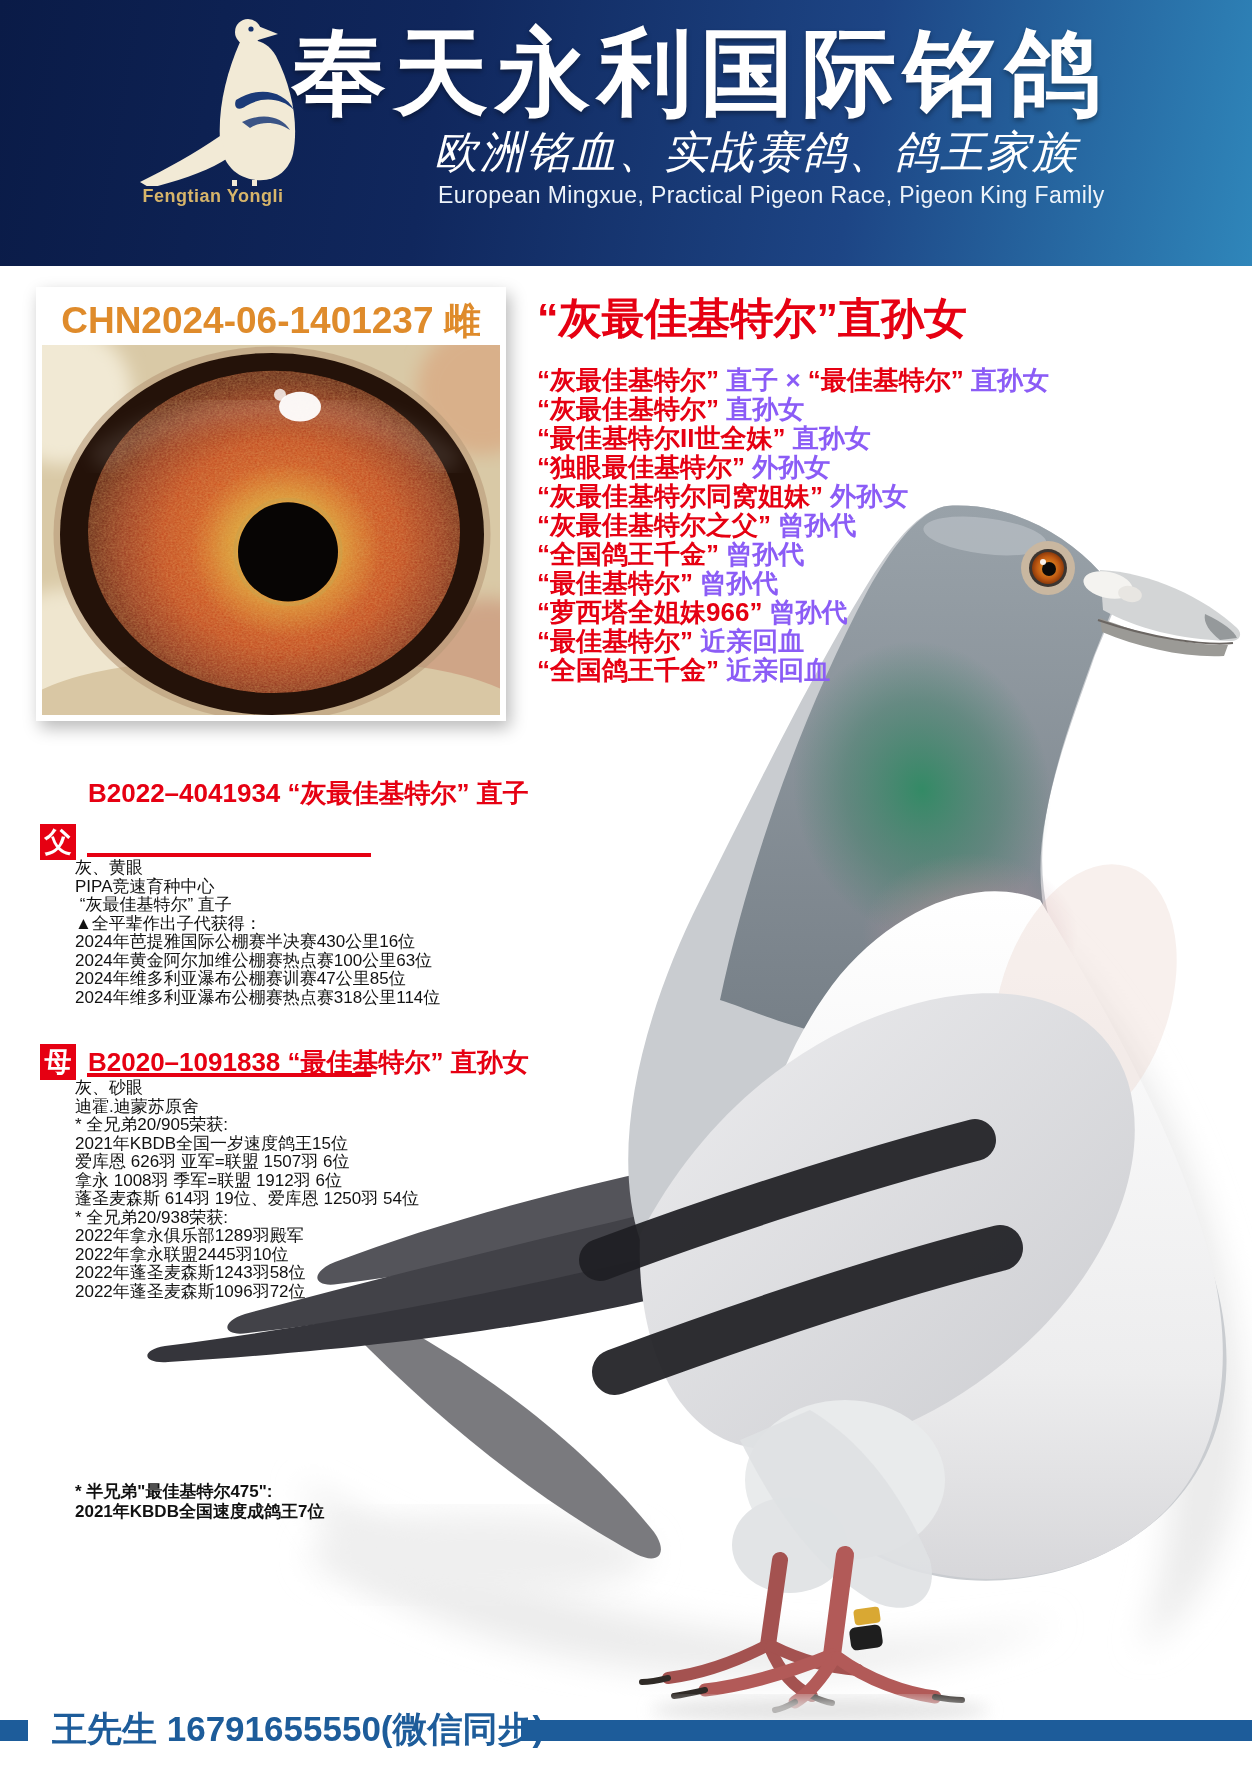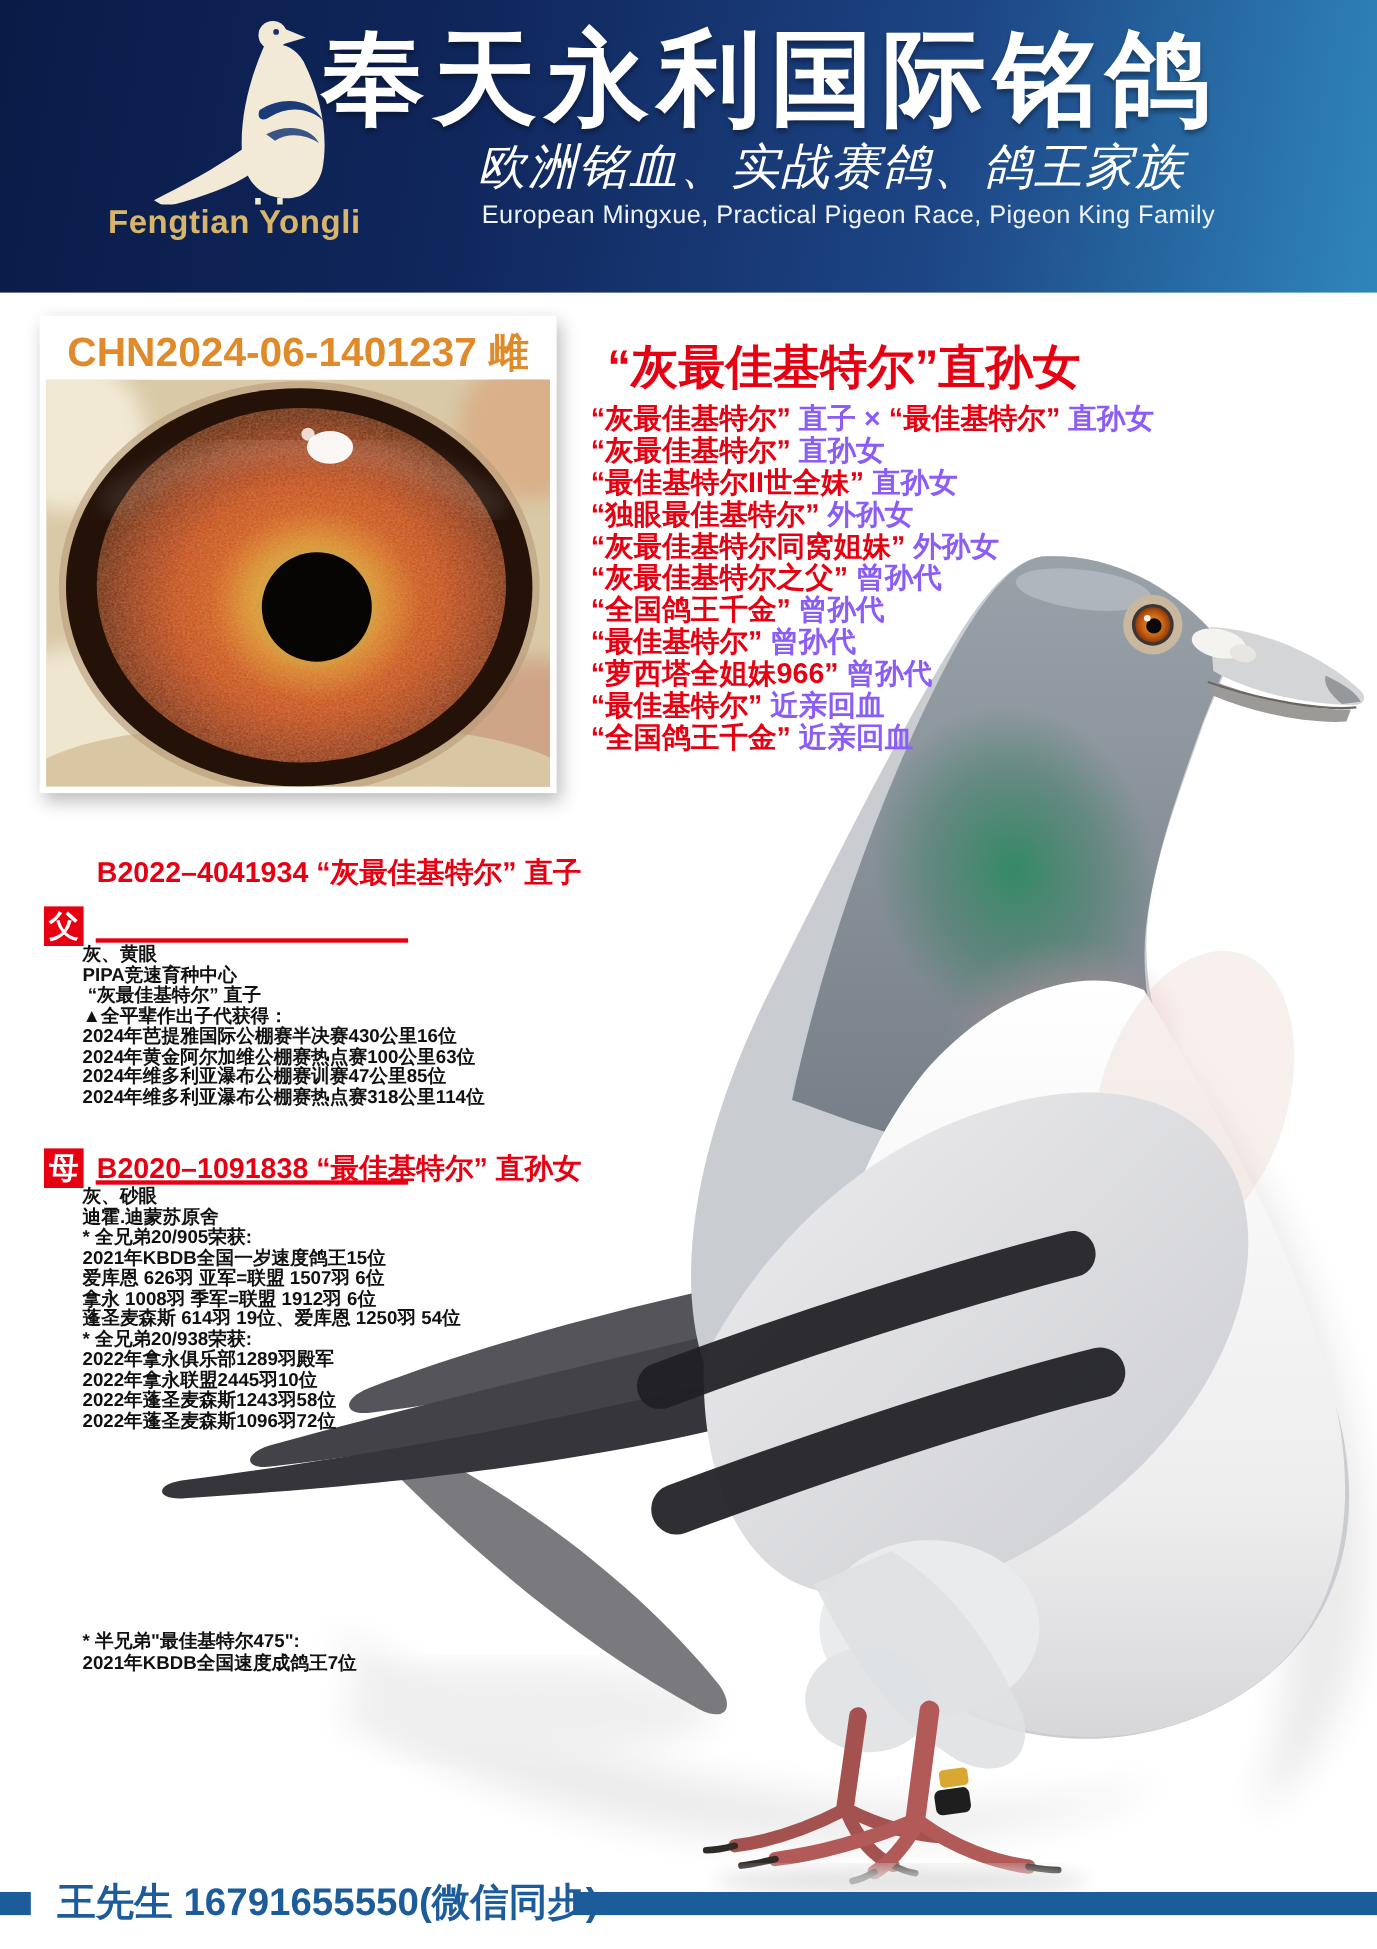--- a/index.html
+++ b/index.html
@@ -4,21 +4,21 @@
 <style>
   html,body{margin:0;padding:0}
   body{width:1252px;height:1772px;position:relative;background:#fff;overflow:hidden;
        font-family:"Liberation Sans",sans-serif}
   .abs{position:absolute}
   
   .hdr{left:0;top:0;width:1252px;height:266px;z-index:1;
        background:linear-gradient(100deg,#0a1b47 0%,#10275d 35%,#1d4585 68%,#2f86ba 100%)}
   .logo-wrap{left:86px;top:8px;width:254px;height:178px}
   .logo-txt{left:86px;top:186px;width:254px;text-align:center;color:#d7b56a;
-            font-weight:bold;font-size:30px;letter-spacing:.5px}
+            font-weight:bold;font-size:18px;letter-spacing:.5px}
   .brand-title{left:292px;top:18px;font-size:94px;line-height:108px;color:#fff;font-weight:bold;
                font-family:"DejaVu Serif",serif;letter-spacing:8px;
                text-shadow:0 3px 5px rgba(0,0,0,.35);white-space:nowrap}
   .brand-sub{left:434px;top:126px;font-size:44px;line-height:52px;color:#fff;font-style:italic;
              font-family:"DejaVu Serif",serif;letter-spacing:2px;white-space:nowrap}
   .brand-en{left:438px;top:182px;font-size:23px;color:#eef4fa;letter-spacing:.4px;white-space:nowrap}
   
   .card{left:36px;top:287px;width:470px;height:434px;background:#fff;z-index:2;
         box-shadow:4px 7px 16px rgba(0,0,0,.28)}
   .ring{left:36px;top:296px;width:470px;text-align:center;font-size:37px;font-weight:bold;
@@ -34,21 +34,21 @@
   .badge{width:36px;height:36px;background:#e60012;color:#fff;font-size:27px;font-weight:bold;
          text-align:center;line-height:36px;z-index:3}
   .f-badge{left:40px;top:824px}
   .m-badge{left:40px;top:1044px}
   .p-head{font-size:26px;font-weight:bold;color:#e60012;white-space:nowrap;z-index:3}
   .f-head{left:88px;top:776px}
   .m-head{left:88px;top:1045px}
   .redline{height:4px;background:#e60012;z-index:3}
   .f-line{left:87px;top:853px;width:284px}
   .m-line{left:87px;top:1073px;width:284px}
-  .details{font-size:17px;font-weight:bold;color:#111;z-index:3}
+  .details{font-size:17px;font-weight:normal;color:#111;z-index:3}
   .details .dl{height:18.5px;line-height:18.5px;white-space:nowrap}
   .f-det{left:75px;top:859px}
   .m-det{left:75px;top:1079px}
   .note{left:75px;top:1482px;font-size:17px;font-weight:bold;color:#111;z-index:3}
   .note .dl{height:20px;line-height:20px;white-space:nowrap}
   
   .footer-sq{left:0;top:1720px;width:28px;height:21px;background:#1d5c9a;z-index:4}
   .footer-txt{left:52px;top:1706px;font-size:35px;font-weight:bold;color:#1d5c9a;
               white-space:nowrap;z-index:4}
   .footer-bar{left:521px;top:1720px;width:731px;height:21px;background:#1d5c9a;z-index:4}
@@ -226,21 +226,21 @@
     <rect width="458" height="372" filter="url(#spkO)" opacity="0.45"></rect>
   </g>
   <ellipse cx="244" cy="206" rx="95" ry="88" fill="url(#yelG)"></ellipse>
   <circle cx="246" cy="208" r="50" fill="#070504"></circle>
   <circle cx="246" cy="208" r="53" fill="none" stroke="#caa04a" stroke-width="3" opacity="0.55"></circle>
   <path d="M55 118 C150 42 320 42 412 122" stroke="#ffffff" stroke-width="26" fill="none" opacity="0.1" filter="url(#eb8)"></path>
   <ellipse cx="258" cy="62" rx="21" ry="15" fill="#ffffff" opacity="0.95"></ellipse>
   <circle cx="238" cy="50" r="6" fill="#ffffff" opacity="0.8"></circle>
 </svg>
 
-<h2 class="abs ped-title" style="margin:15px">“灰最佳基特尔”直孙女</h2>
+<h2 class="abs ped-title" style="margin:0">“灰最佳基特尔”直孙女</h2>
 <div class="abs ped-list">
     <div class="pl"><span class="seg-r">“灰最佳基特尔”</span><span class="seg-k"> 直子 × </span><span class="seg-r">“最佳基特尔”</span><span class="seg-k"> 直孙女</span></div>
     <div class="pl"><span class="seg-r">“灰最佳基特尔”</span><span class="seg-k"> 直孙女</span></div>
     <div class="pl"><span class="seg-r">“最佳基特尔II世全妹”</span><span class="seg-k"> 直孙女</span></div>
     <div class="pl"><span class="seg-r">“独眼最佳基特尔”</span><span class="seg-k"> 外孙女</span></div>
     <div class="pl"><span class="seg-r">“灰最佳基特尔同窝姐妹”</span><span class="seg-k"> 外孙女</span></div>
     <div class="pl"><span class="seg-r">“灰最佳基特尔之父”</span><span class="seg-k"> 曾孙代</span></div>
     <div class="pl"><span class="seg-r">“全国鸽王千金”</span><span class="seg-k"> 曾孙代</span></div>
     <div class="pl"><span class="seg-r">“最佳基特尔”</span><span class="seg-k"> 曾孙代</span></div>
     <div class="pl"><span class="seg-r">“萝西塔全姐妹966”</span><span class="seg-k"> 曾孙代</span></div>

